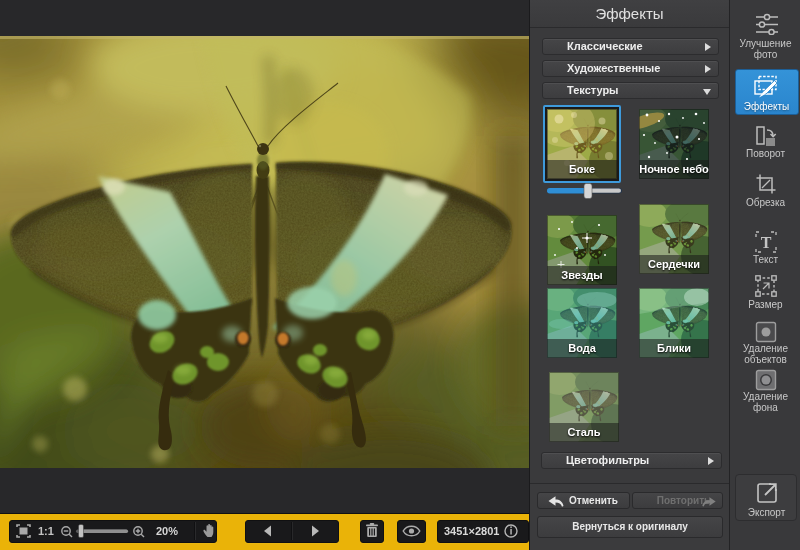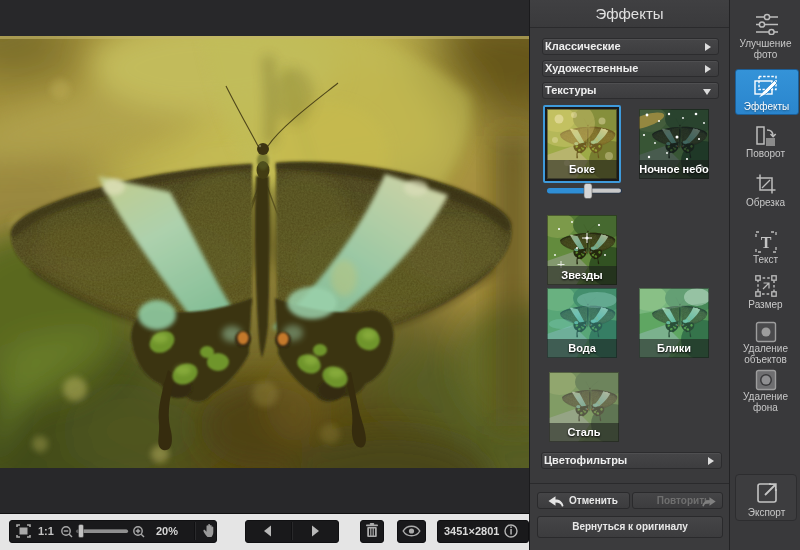--- a/index.html
+++ b/index.html
@@ -1,22 +1,22 @@
 <!DOCTYPE html>
 <html><head><meta charset="utf-8"><style>
 html,body{margin:0;padding:0}
 body{width:800px;height:550px;background:#242426;font-family:"Liberation Sans",sans-serif;overflow:hidden;position:relative}
 .abs{position:absolute}
 #canvas{left:0;top:0;width:529px;height:513px;background:#28282a}
 #photo{left:0;top:36px;width:529px;height:432px}
-#tbar{left:0;top:513px;width:529px;height:37px;background:#e5e5e5;border-top:1px solid #111}
+#tbar{left:0;top:513px;width:529px;height:37px;background:#eab308;border-top:1px solid #111}
 .tbox{position:absolute;top:6px;height:21px;background:#19191b;border:1px solid #101012;border-radius:3px;box-shadow:0 1px 0 rgba(255,255,255,.04)}
 #panel{left:529px;top:0;width:200px;height:550px;background:#3a3a3c;border-left:1px solid #1a1a1c;box-sizing:border-box}
 #phead{left:0;top:0;width:100%;height:27px;background:linear-gradient(#404042,#3a3a3c);border-bottom:1px solid #2a2a2c;text-align:center;line-height:27px;font-size:15px;color:#e0e0e0}
-.cbtn{position:absolute;left:12px;width:177px;height:17px;background:linear-gradient(#454547,#3d3d3f);border:1px solid #2c2c2e;border-radius:3px;box-sizing:border-box;color:#eee;font-size:11px;font-weight:bold;line-height:15px;padding-left:2px;box-shadow:inset 0 1px 0 rgba(255,255,255,.06)}
+.cbtn{position:absolute;left:12px;width:177px;height:17px;background:linear-gradient(#454547,#3d3d3f);border:1px solid #2c2c2e;border-radius:3px;box-sizing:border-box;color:#eee;font-size:11px;font-weight:bold;line-height:15px;padding-left:24px;box-shadow:inset 0 1px 0 rgba(255,255,255,.06)}
 .arr{position:absolute;right:7px;top:4px;width:0;height:0}
 .arr.r{border-left:6px solid #dcdcdc;border-top:4px solid transparent;border-bottom:4px solid transparent}
 .arr.d{top:6px;border-top:6px solid #dcdcdc;border-left:4px solid transparent;border-right:4px solid transparent}
 .thumb{position:absolute;width:70px;height:70px;overflow:hidden;outline:1px solid rgba(15,15,15,.45);outline-offset:-1px}
 .tlab{position:absolute;left:0;bottom:0;width:100%;height:19px;background:rgba(25,25,25,.55);color:#fff;font-size:11px;font-weight:bold;text-align:center;line-height:19px;text-shadow:0 1px 2px #000;white-space:nowrap}
 #sel{left:13px;top:105px;width:74px;height:74px;border:2px solid #3e9adb;border-radius:2px;background:#1a1a1a}
 #sidebar{left:729px;top:0;width:71px;height:550px;background:#39393b;border-left:1px solid #232325;box-sizing:border-box}
 .sit{position:absolute;left:0;width:71px;text-align:center;color:#c8c8c8;font-size:10px;line-height:11px}
 #efftile{left:5px;top:69px;width:64px;height:46px;background:linear-gradient(#3493d8,#2a85cd);border:1px solid #1c5e96;border-radius:3px;box-sizing:border-box}
 #exptile{left:5px;top:474px;width:62px;height:47px;background:#3d3d3f;border:1px solid #2d2d2f;border-radius:4px;box-sizing:border-box}
@@ -347,20 +347,37 @@
           <circle cx="46" cy="60" r=".9"></circle>
         </g>
    <g stroke="#fff" stroke-width="1">
           <path d="M40,18 v10 M35,23 h10" opacity=".95"></path>
           <path d="M14,46 v7 M10.5,49.5 h7" opacity=".8"></path>
         </g>
    <circle cx="40" cy="23" r="1.6" fill="#fff"></circle>
   </svg>
       <div class="tlab">Звезды</div>
     </div>
+ <div class="thumb" style="left:109px;top:204px">
+      <svg width="70" height="70">
+   <defs></defs>
+   <rect width="70" height="70" fill="#6a9140"></rect>
+   <ellipse cx="18" cy="40" rx="30" ry="34" fill="#7aa54b"></ellipse>
+   <ellipse cx="10" cy="10" rx="18" ry="13" fill="#9ab85c"></ellipse>
+   <ellipse cx="52" cy="10" rx="26" ry="15" fill="#55793a"></ellipse>
+   <ellipse cx="64" cy="52" rx="22" ry="20" fill="#3c5c28"></ellipse>
+   <path d="M0,70 V46 L26,37 L41,52 L29,70 Z" fill="#b2bb9e" opacity=".75"></path>
+   <g transform="translate(12,4) scale(.11)">
+          <use href="#bfly"></use>
+        </g>
+   <rect width="70" height="70" fill="#cfd8b0" opacity=".1"></rect>
+   <rect width="70" height="70" fill="#2c4a22" opacity=".15"></rect>
+  </svg>
+      <div class="tlab">Сердечки</div>
+    </div>
  <div class="thumb" style="left:17px;top:288px">
       <svg width="70" height="70">
    <defs></defs>
    <rect width="70" height="70" fill="#6a9140"></rect>
    <ellipse cx="18" cy="40" rx="30" ry="34" fill="#7aa54b"></ellipse>
    <ellipse cx="10" cy="10" rx="18" ry="13" fill="#9ab85c"></ellipse>
    <ellipse cx="52" cy="10" rx="26" ry="15" fill="#55793a"></ellipse>
    <ellipse cx="64" cy="52" rx="22" ry="20" fill="#3c5c28"></ellipse>
    <path d="M0,70 V46 L26,37 L41,52 L29,70 Z" fill="#b2bb9e" opacity=".75"></path>
    <g transform="translate(12,4) scale(.11)">

